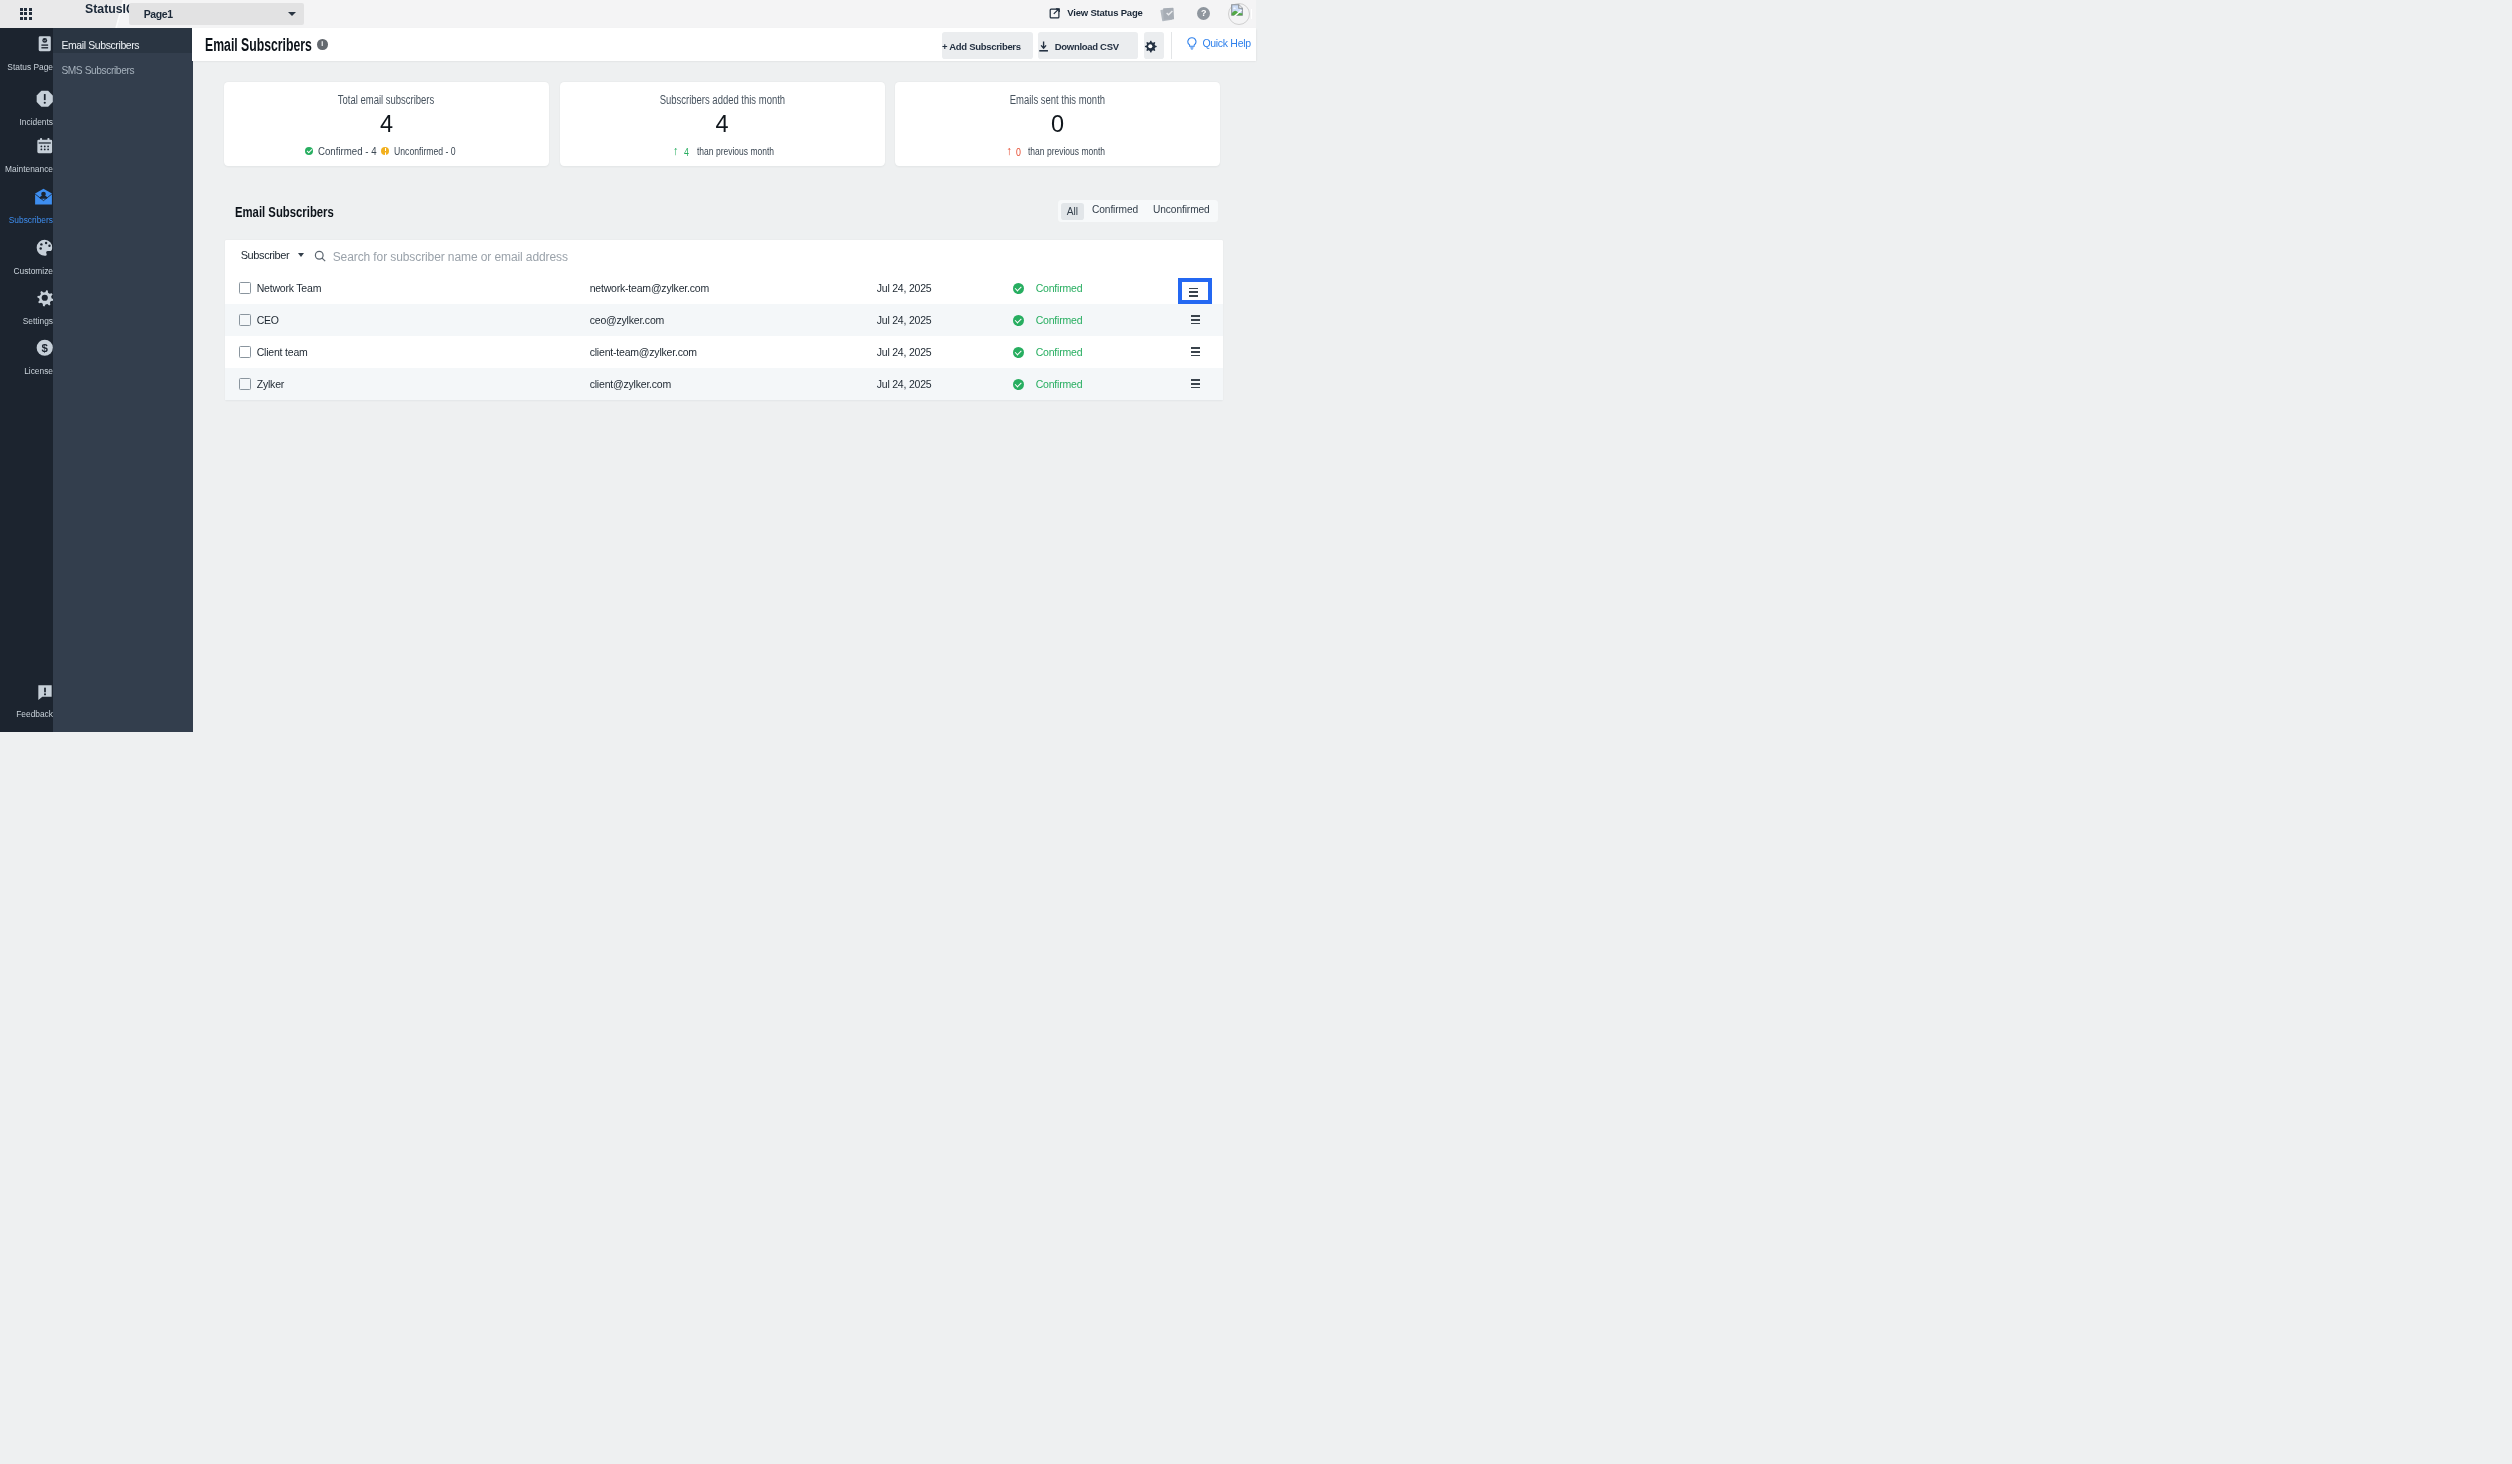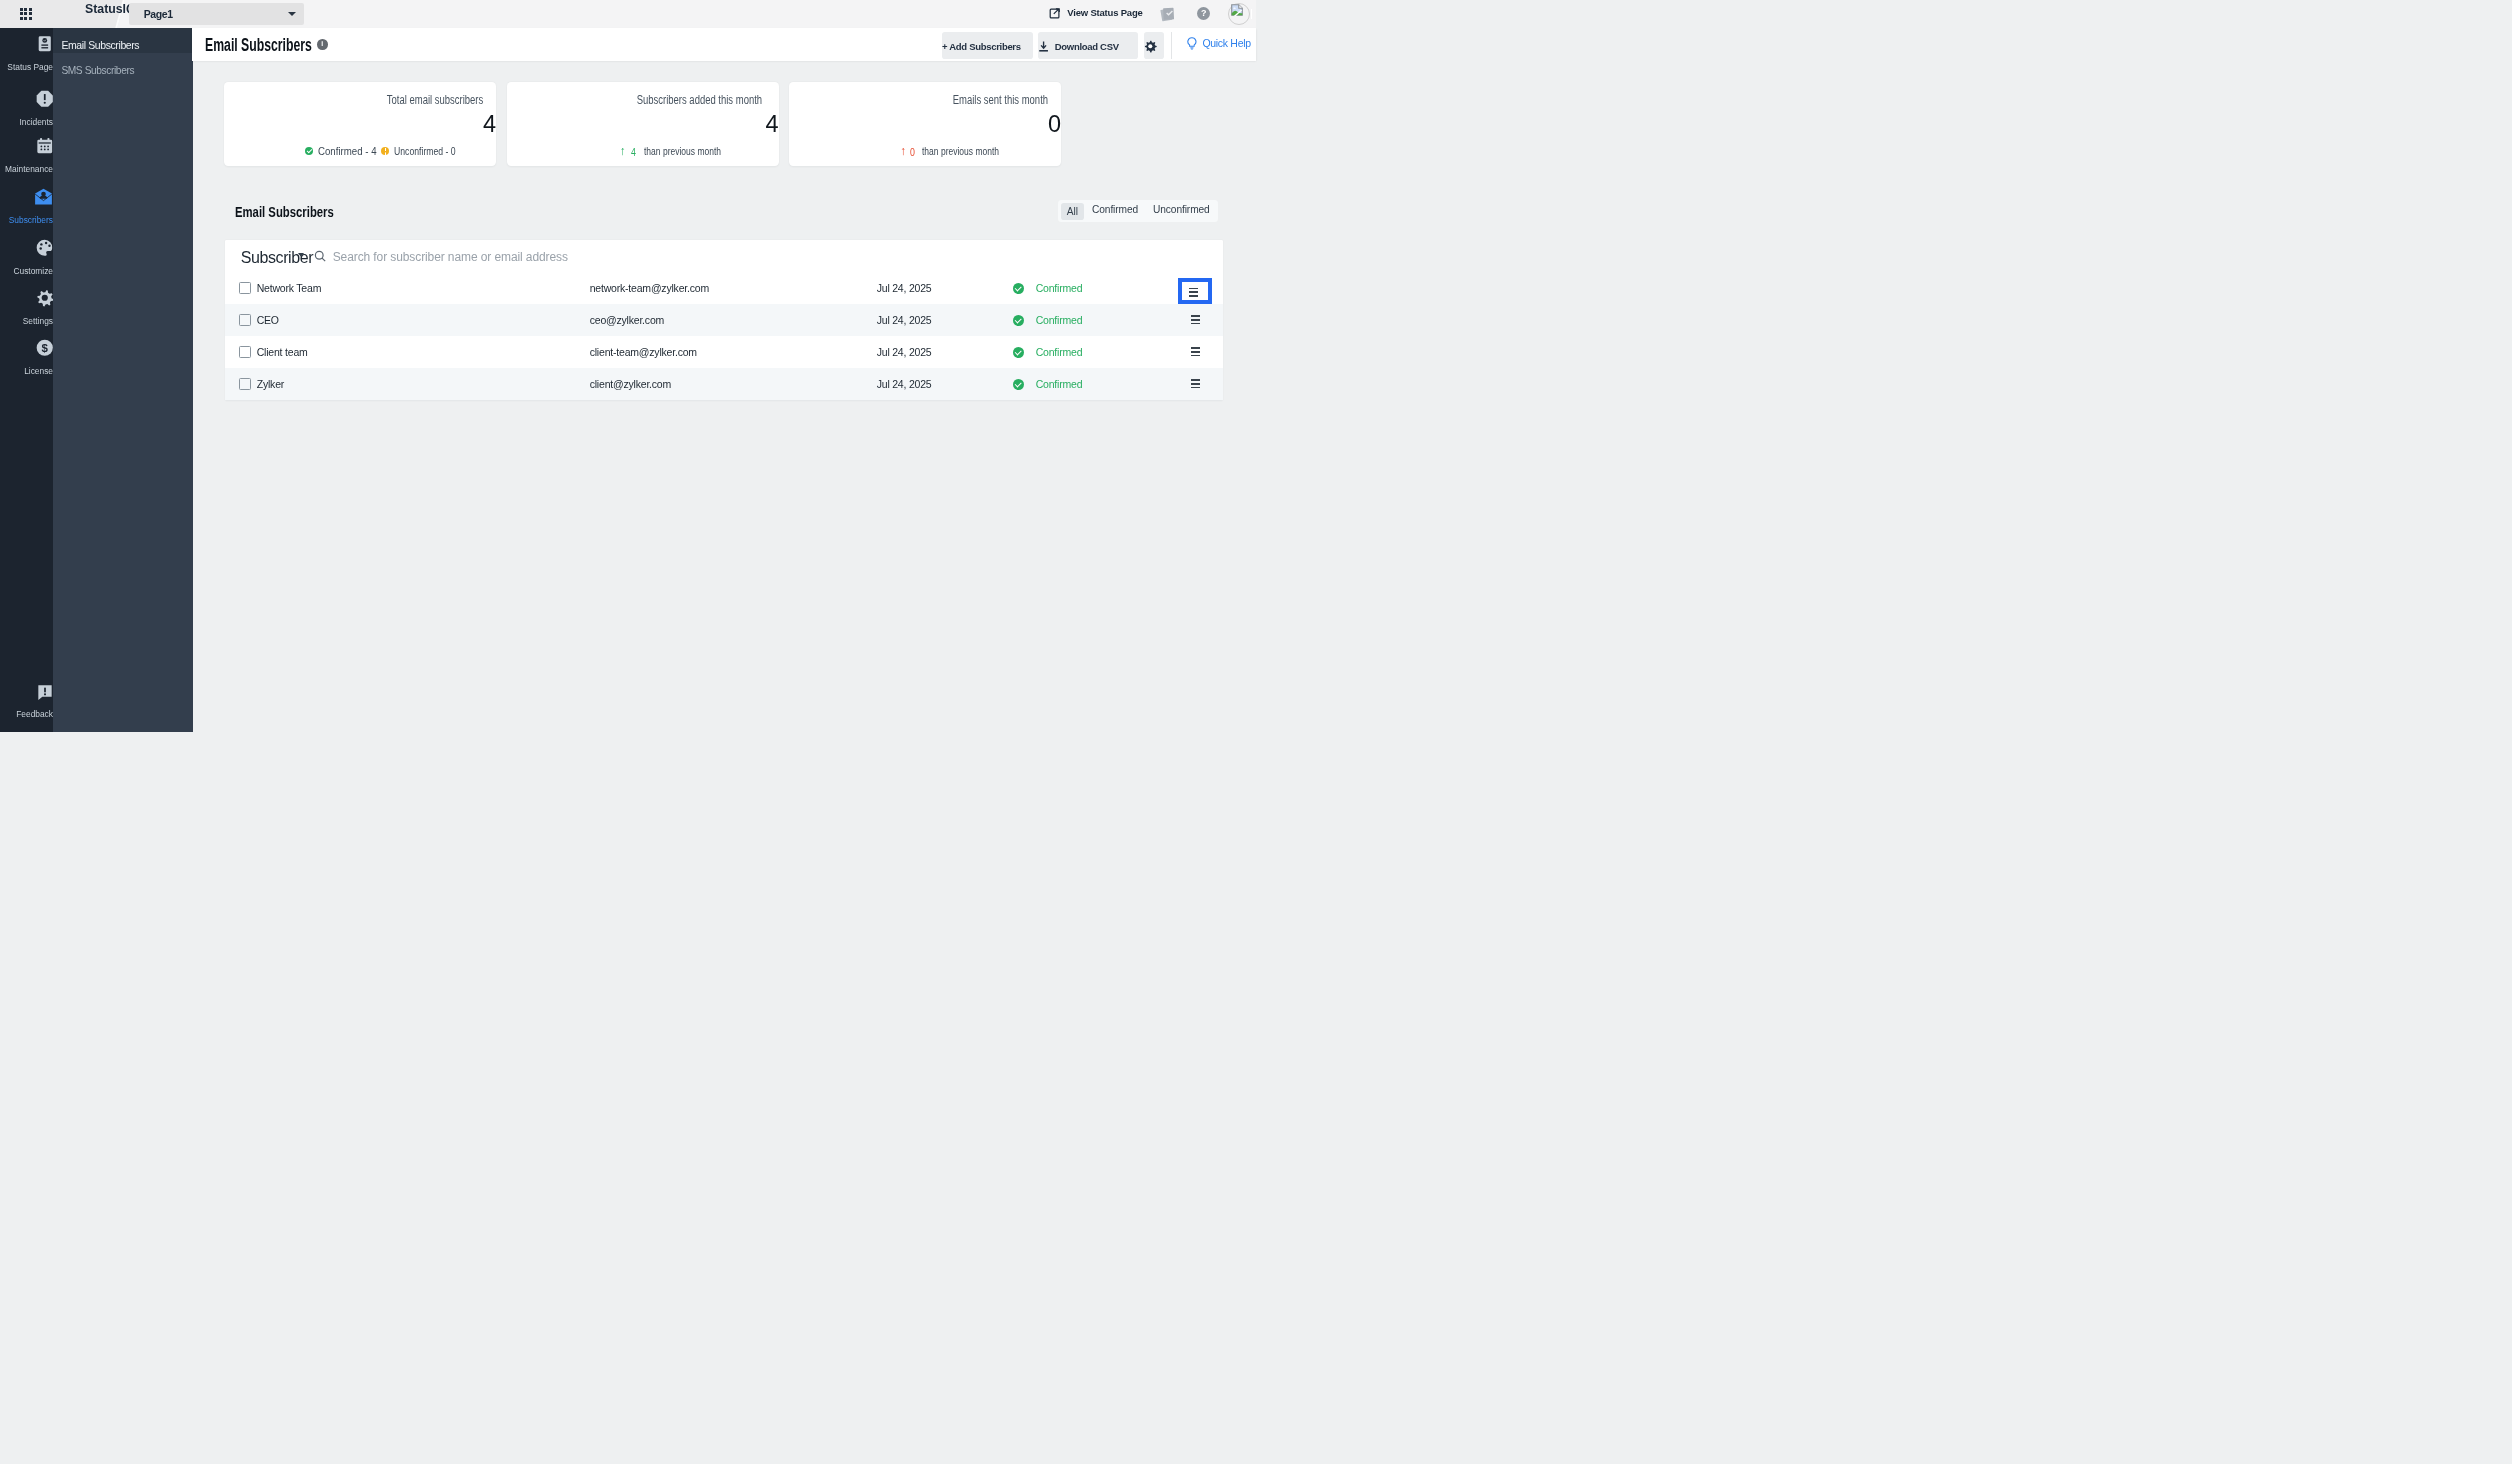--- a/index.html
+++ b/index.html
@@ -45,21 +45,21 @@
 #btn-add { left:750px; width:91px; }
 #btn-csv { left:846px; width:100px; }
 #btn-gear { left:952px; width:20.3px; }
 #vdiv { position:absolute; left:979px; top:3.5px; width:0.7px; height:27px; background:#e3e5e7; }
 #quickhelp { position:absolute; left:995px; top:9px; color:#2e80ec; font-size:10.5px; letter-spacing:-0.3px; }
 
 #content { position:absolute; left:32px; top:33px; width:999px; }
 
 
 #cards { position:absolute; top:21px; left:0; width:999px; display:flex; gap:10.5px; }
-.card { width:272px; height:84px; background:#fff; border-radius:4.2px; text-align:right; position:relative; box-shadow:0 0.7px 2.1px rgba(27,43,56,.06); }
+.card { width:325px; height:84px; background:#fff; border-radius:4.2px; text-align:center; position:relative; box-shadow:0 0.7px 2.1px rgba(27,43,56,.06); }
 .card .t { position:absolute; left:0; right:0; top:11.2px; font-size:12px; color:#46525e; }
 .card .t span { display:inline-block; transform:scaleX(0.79); transform-origin:50% 0; }
 .card .n { position:absolute; left:0; right:0; top:31px; font-size:23.5px; line-height:1.0; color:#10161c; }
 .card .n span { display:inline-block; transform:scaleX(1); transform-origin:50% 0; }
 .card .b { position:absolute; left:0; top:62px; width:100%; height:14px; font-size:11.2px; color:#3c4854; }
 .card .b .tx { position:absolute; top:1.4px; transform:scaleX(0.76); transform-origin:0 50%; }
 .dot { position:absolute; width:8.4px; height:8.4px; border-radius:50%; }
 .dot.green { background:#27ae60; }
 .dot.yellow { background:#f2b01e; }
 .dot:after { content:""; position:absolute; }
@@ -71,21 +71,21 @@
 
 #sect-title { position:absolute; left:11.2px; top:142px; font-size:15px; font-weight:bold; color:#0c1219; transform:scaleX(0.755); transform-origin:0 0; }
 #tabs { position:absolute; left:834px; top:139px; width:160px; height:22px; background:#f7f9fa; border-radius:3.5px; font-size:10.2px; letter-spacing:-0.1px; color:#333f4b; }
 #tab-all { position:absolute; left:3.2px; top:2.5px; width:22.4px; height:17px; background:#e2e6e9; border-radius:2.8px; text-align:center; line-height:17px; }
 #tab-c { position:absolute; left:34px; top:4.2px; }
 #tab-u { position:absolute; left:95px; top:4.2px; }
 
 
 #tablebox { position:absolute; left:0.7px; top:179px; width:998px; background:#fff; border-radius:1.4px; box-shadow:0 0.7px 2.1px rgba(27,43,56,.05); }
 #searchrow { position:relative; height:32px; }
-#searchrow .sel { position:absolute; left:16px; top:9px; font-size:16px; letter-spacing:-0.4px; color:#1d2731; }
+#searchrow .sel { position:absolute; left:16px; top:9px; font-size:11px; letter-spacing:-0.4px; color:#1d2731; }
 #searchrow .caret { position:absolute; left:73px; top:13.3px; border-left:3.9px solid transparent; border-right:3.9px solid transparent; border-top:4.6px solid #333f4b; }
 #searchrow .ph { position:absolute; left:108px; top:9.8px; font-size:12px; letter-spacing:-0.1px; color:#9aa2aa; }
 #thead { position:relative; height:27px; background:#ccd7dd; }
 .hcell { position:absolute; top:0; line-height:27px; font-size:9.5px; letter-spacing:-0.1px; font-weight:bold; color:#4e5a66; }
 .cb { position:absolute; width:12px; height:12px; border:1.1px solid #8a959e; border-radius:1.4px; background:transparent; }
 .trow { position:relative; height:32px; font-size:10.5px; letter-spacing:-0.2px; color:#1d2731; }
 .trow.alt { background:#f4f7f9; }
 .trow .cb { top:10.2px; }
 .tcell { position:absolute; top:0; line-height:32px; }
 .status { color:#27ae60; }

